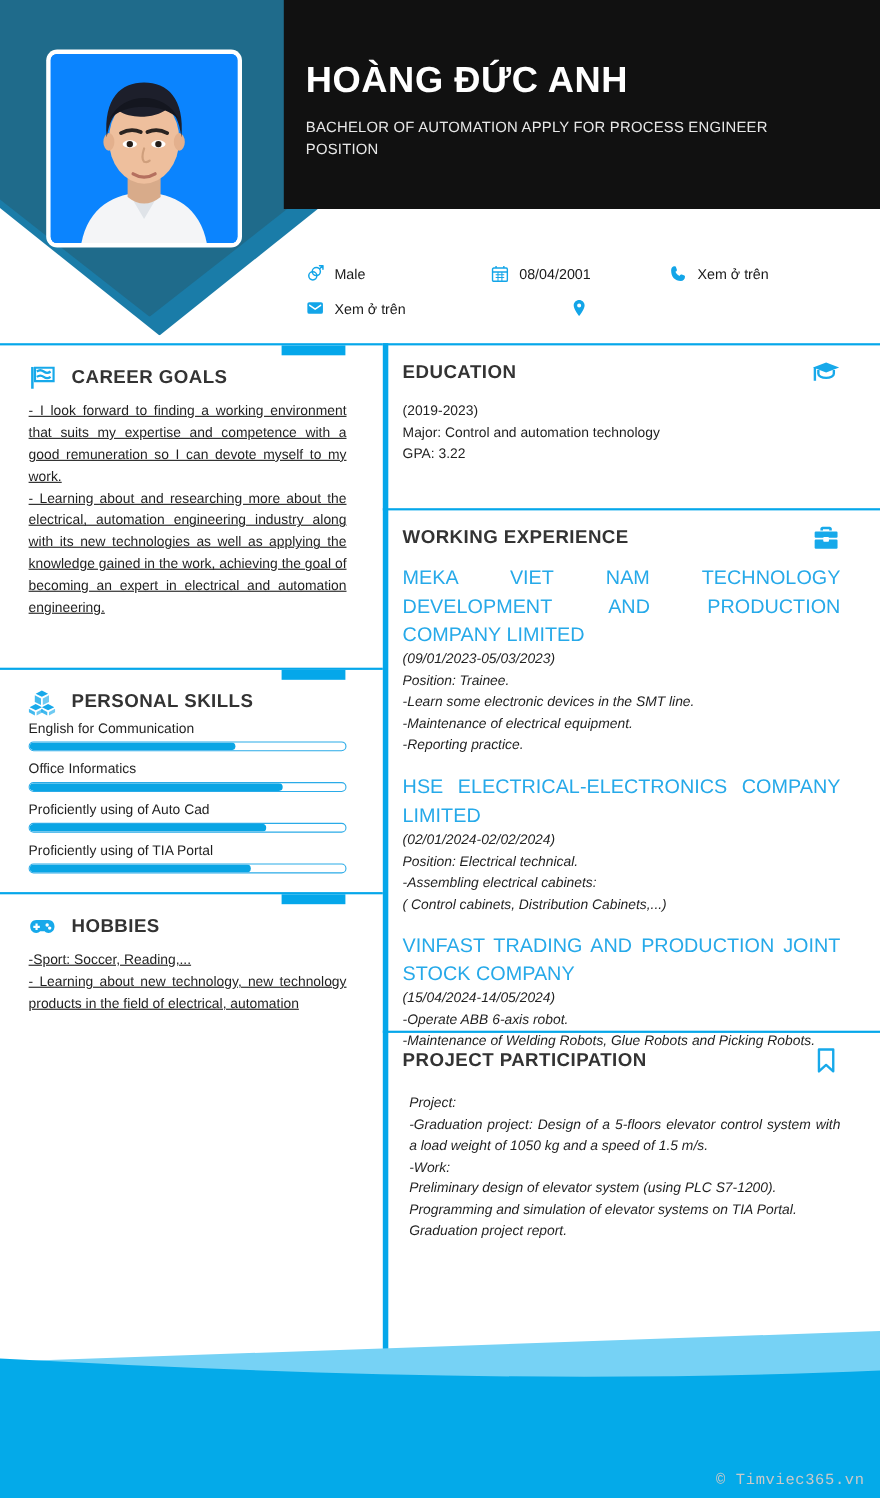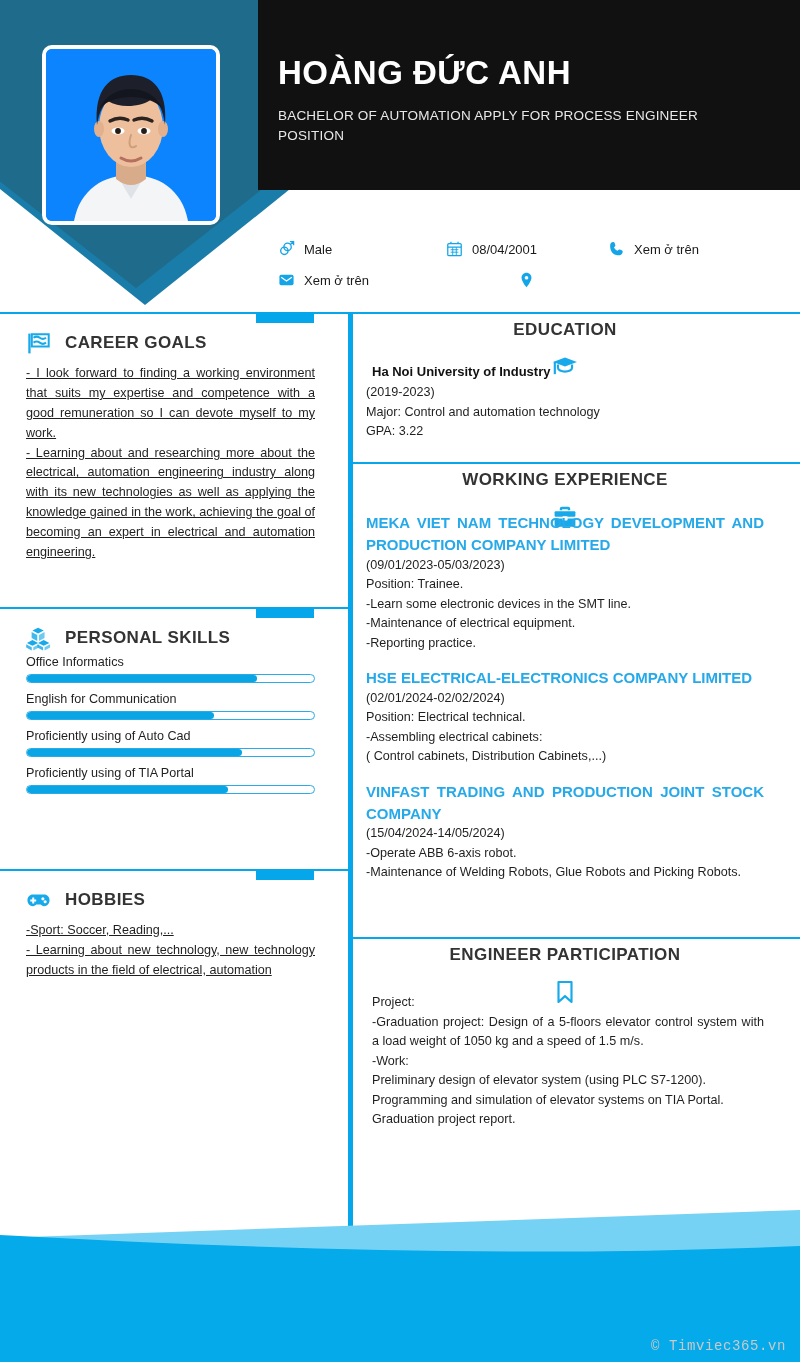--- a/index.html
+++ b/index.html
@@ -92,34 +92,34 @@
   .skill:first-child{ margin-top:4px; }
   .skill-name{ font-size:12.6px; color:#1f1f1f; margin-bottom:5px; }
   .bar-track{
     height:9px; border-radius:6px; border:1px solid #2aabe8; background:#ffffff;
     overflow:hidden;
   }
   .bar-fill{ height:100%; background:#0aa5e4; border-radius:6px; }
 
   
   .R .sect-inner{ padding:0 36px 0 18px; }
-  .R .sect-head{ justify-content:space-between; height:46px; padding-top:8px;flex-direction:column; }
+  .R .sect-head{ justify-content:space-between; height:46px; padding-top:8px; }
   .R .sect-head .sico{ width:26px; height:26px; flex:0 0 26px; }
   .R .sect-head .sico svg{ width:26px; height:26px; }
 
   .edu-school{ font-size:13px; font-weight:bold; color:#111; margin-left:6px; }
   .edu-line{ font-size:12.6px; line-height:1.55; color:#1f1f1f; }
 
   .job{ margin-top:14px; }
   .job:first-child{ margin-top:4px; }
   .job-company{
-    font-size:15px; font-weight:bold; color:#26a9e9; line-height:1.45;
+    font-size:18px; font-weight:normal; color:#26a9e9; line-height:1.45;
     text-align:justify; text-align-last:left;
   }
-  .job-line{ font-size:12.6px; line-height:1.55; color:#1f1f1f; text-align:justify; white-space:pre-line; }
+  .job-line{ font-size:12.6px; line-height:1.55; color:#1f1f1f; text-align:justify; white-space:pre-line;font-style:italic; }
 
   
   .wave{ position:absolute; left:0; bottom:0; width:800px; height:160px; }
   .watermark{
     position:absolute; right:14px; bottom:8px;
     font-family:"Liberation Mono","DejaVu Sans Mono",monospace;
     font-size:14px; color:#c9c9c9; letter-spacing:.6px;
   }
 </style>
 </head>
@@ -240,21 +240,21 @@
             <path d="M7.2 11.2 q3 -2.2 6 0 t6 0" fill="none" stroke="#17a9ea" stroke-width="2"></path>
           </svg>
         </span>
         <span class="sect-title">CAREER GOALS</span>
       </div>
       <div class="body-text" style="margin-top:10px;">- I look forward to finding a working environment that suits my expertise and competence with a good remuneration so I can devote myself to my work.
 - Learning about and researching more about the electrical, automation engineering industry along with its new technologies as well as applying the knowledge gained in the work, achieving the goal of becoming an expert in electrical and automation engineering.</div>
     </div>
   </div>
 
-  <div class="sect" style="height:262px;">
+  <div class="sect" style="height:204px;">
     <div class="rule"></div>
     <div class="accent"></div>
     <div class="sect-inner">
       <div class="sect-head">
         <span class="sico">
           <svg viewBox="0 0 24 24">
               <g fill="#17a9ea">
             <path d="M11.6 1.6 L17 4.4 L11.6 7.2 L6.2 4.4 Z"></path>
             <path d="M5.4 5.8 L10.8 8.6 V14.4 L5.4 11.6 Z" opacity=".82"></path>
             <path d="M12.4 8.6 L17.8 5.8 V11.6 L12.4 14.4 Z" opacity=".62"></path>
@@ -264,29 +264,29 @@
             <path d="M7 20.4 L12.3 17.6 V20.6 L7 23.4 Z" opacity=".62"></path>
             <path d="M11 17.6 L16.3 20.4 V23.4 L11 20.6 Z" opacity=".82"></path>
             <path d="M17.8 20.4 L23.1 17.6 V20.6 L17.8 23.4 Z" opacity=".62"></path>
           </g>
             </svg>
         </span>
         <span class="sect-title">PERSONAL SKILLS</span>
       </div>
       <div id="skills-list" style="margin-top:6px;">
           <div class="skill">
+            <div class="skill-name">English for Communication</div>
+            <div class="bar-track">
+              <div class="bar-fill" style="width: 65%;"></div>
+            </div>
+          </div>
+          <div class="skill">
             <div class="skill-name">Office Informatics</div>
             <div class="bar-track">
               <div class="bar-fill" style="width: 80%;"></div>
-            </div>
-          </div>
-          <div class="skill">
-            <div class="skill-name">English for Communication</div>
-            <div class="bar-track">
-              <div class="bar-fill" style="width: 65%;"></div>
             </div>
           </div>
           <div class="skill">
             <div class="skill-name">Proficiently using of Auto Cad</div>
             <div class="bar-track">
               <div class="bar-fill" style="width: 75%;"></div>
             </div>
           </div>
           <div class="skill">
             <div class="skill-name">Proficiently using of TIA Portal</div>
@@ -329,21 +329,20 @@
         <span class="sect-title">EDUCATION</span>
         <span class="sico">
           <svg viewBox="0 0 24 24">
             <path fill="#17a9ea" d="M12 3.2 L23 7.4 L12 11.6 L1 7.4 Z"></path>
             <path fill="none" stroke="#17a9ea" stroke-width="2" d="M5.5 9.6 v3.2 c0 2 3 3.4 6.5 3.4 s6.5-1.4 6.5-3.4 V9.6"></path>
             <path fill="#17a9ea" d="M1.6 7.2 h2 v11.4 h-2 z"></path>
           </svg>
         </span>
       </div>
       <div style="margin-top:6px;">
-        <div class="edu-school">Ha Noi University of Industry</div>
         <div class="edu-line" style="margin-top:4px;">(2019-2023)</div>
         <div class="edu-line">Major: Control and automation technology</div>
         <div class="edu-line">GPA: 3.22</div>
       </div>
     </div>
   </div>
 
   <div class="sect" style="height:475px;">
     <div class="rule"></div>
     <div class="sect-inner">
@@ -383,21 +382,21 @@
 -Maintenance of Welding Robots, Glue Robots and Picking Robots.</div>
           </div>
         </div>
     </div>
   </div>
 
   <div class="sect" style="height:250px;">
     <div class="rule"></div>
     <div class="sect-inner">
       <div class="sect-head">
-        <span class="sect-title">ENGINEER PARTICIPATION</span>
+        <span class="sect-title">PROJECT PARTICIPATION</span>
         <span class="sico">
           <svg viewBox="0 0 24 24">
             <path fill="none" stroke="#17a9ea" stroke-width="2" stroke-linejoin="round" d="M6 2.8h12v18.4l-6-5.4-6 5.4z"></path>
           </svg>
         </span>
       </div>
       <div class="job-line" style="margin-top:10px; padding-left:6px;">Project:
 -Graduation project: Design of a 5-floors elevator control system with a load weight of 1050 kg and a speed of 1.5 m/s.
 -Work:
 Preliminary design of elevator system (using PLC S7-1200).

